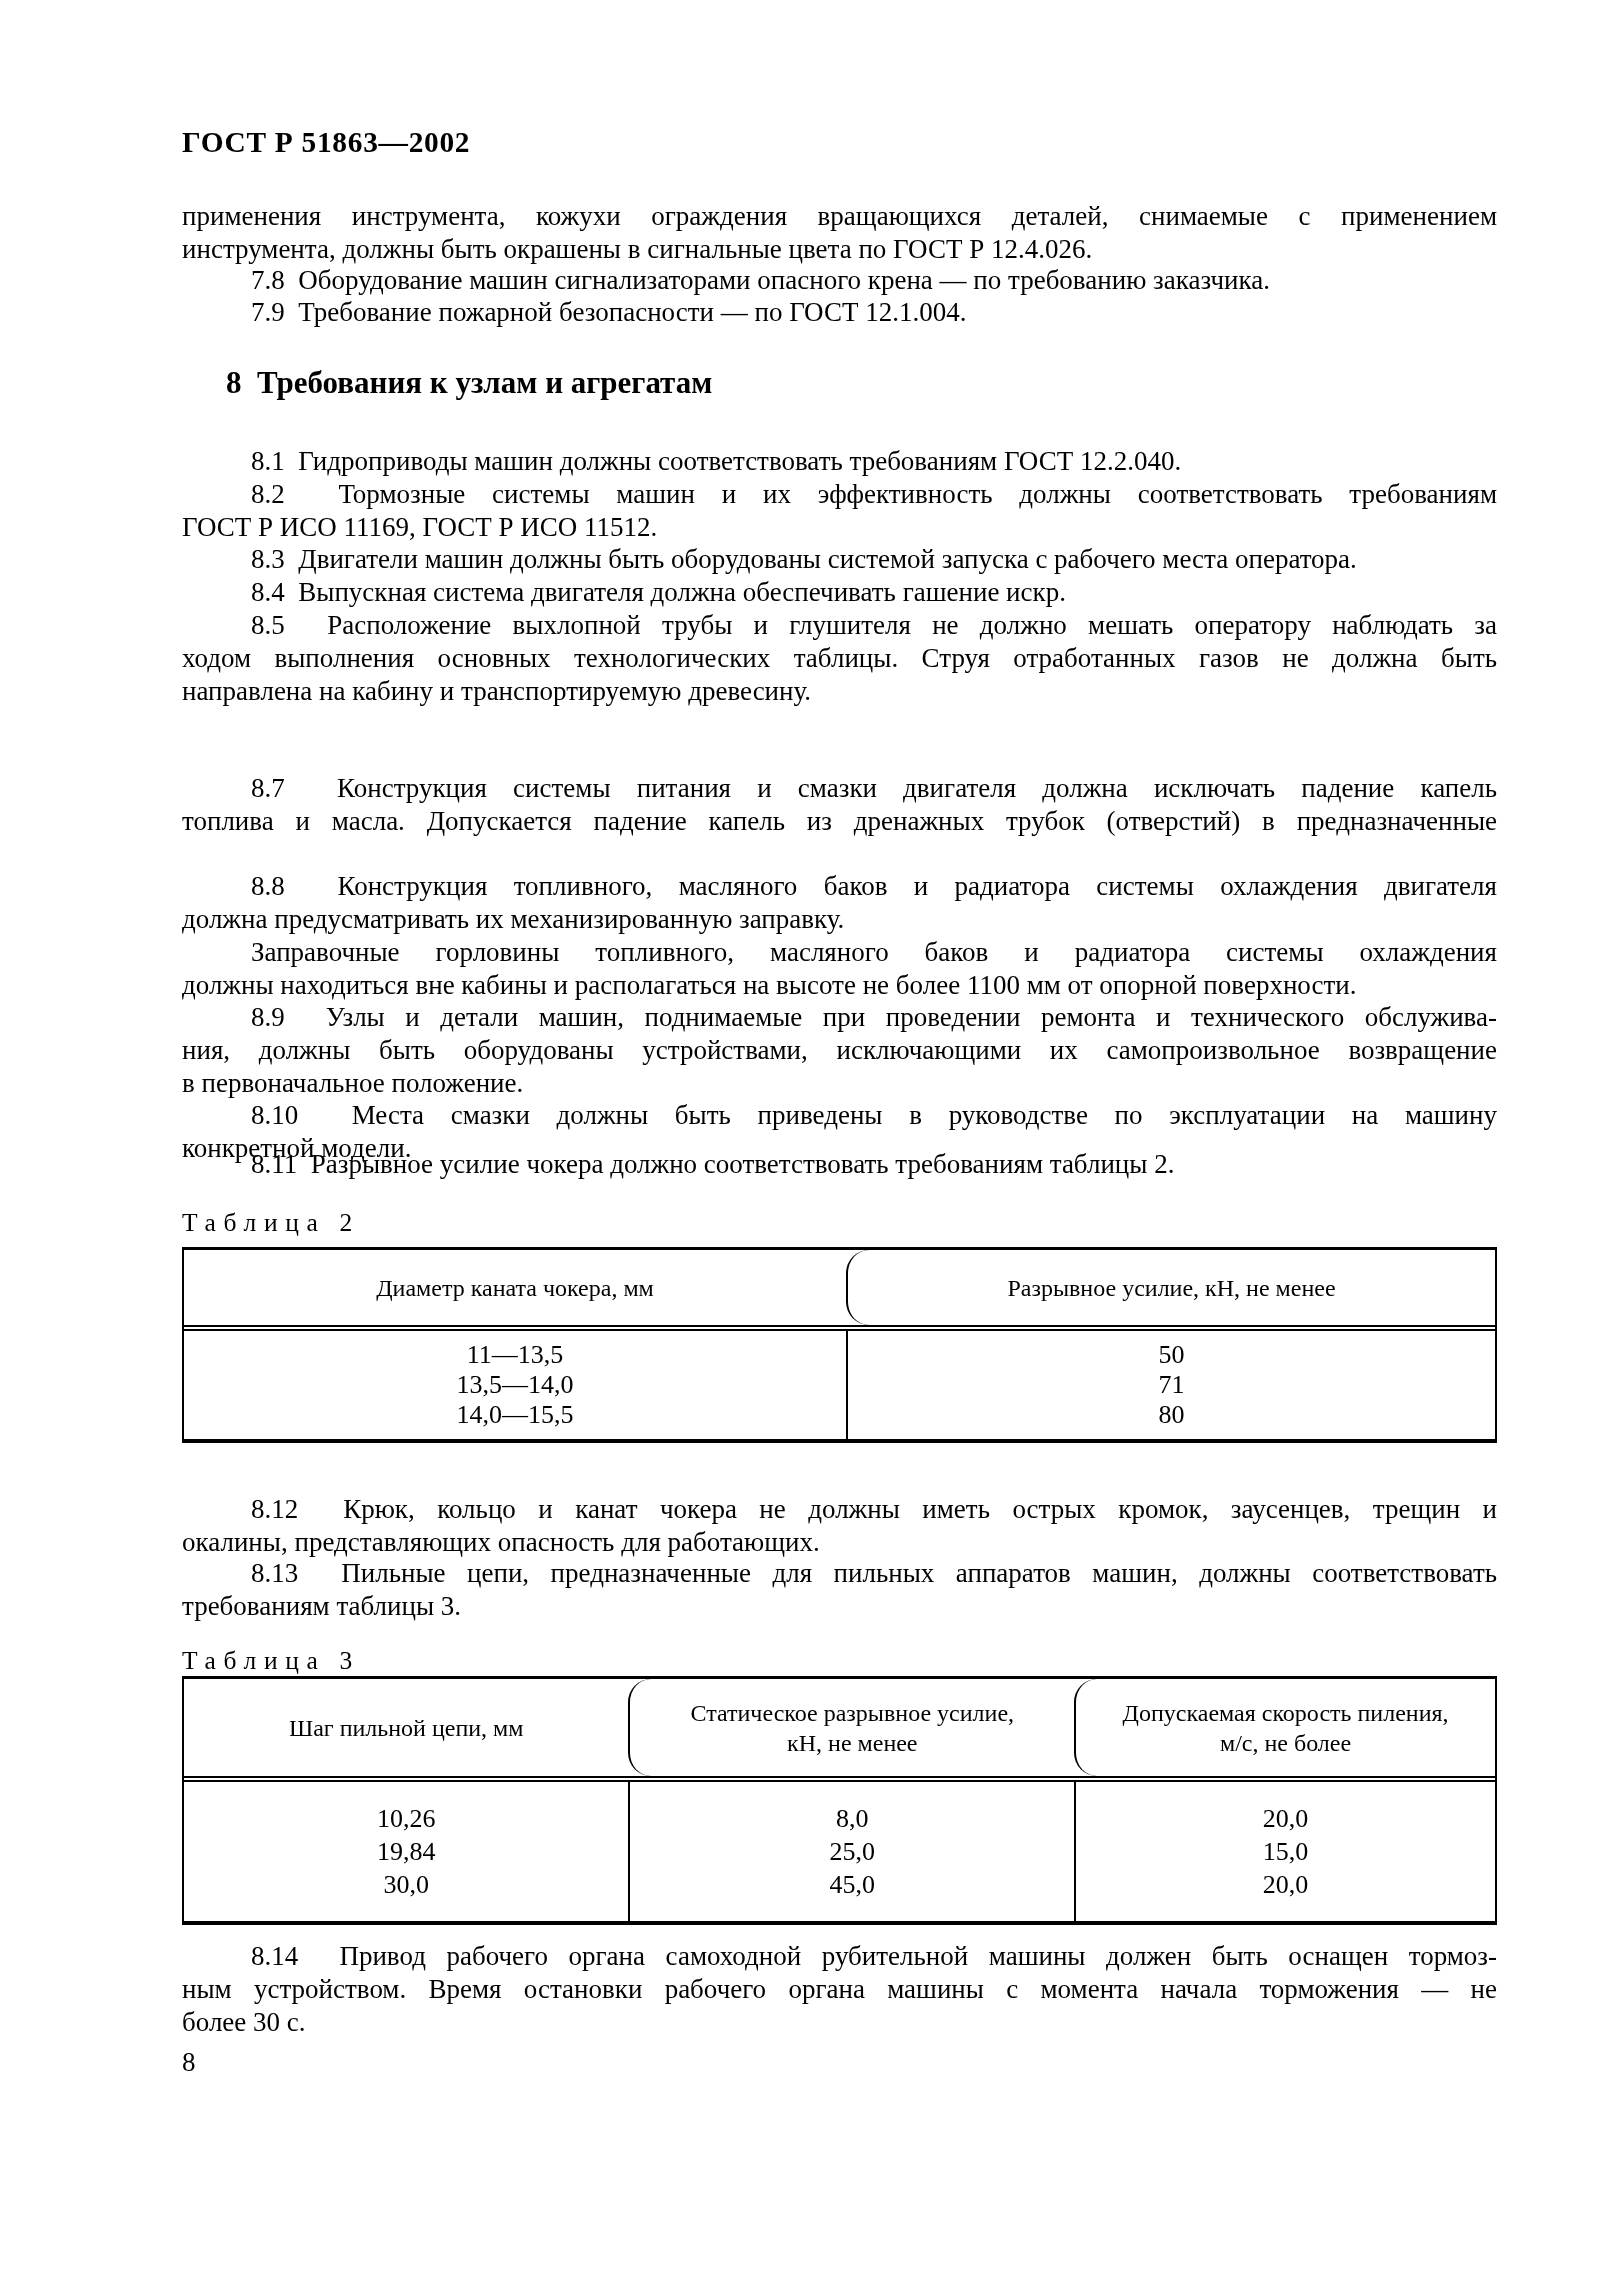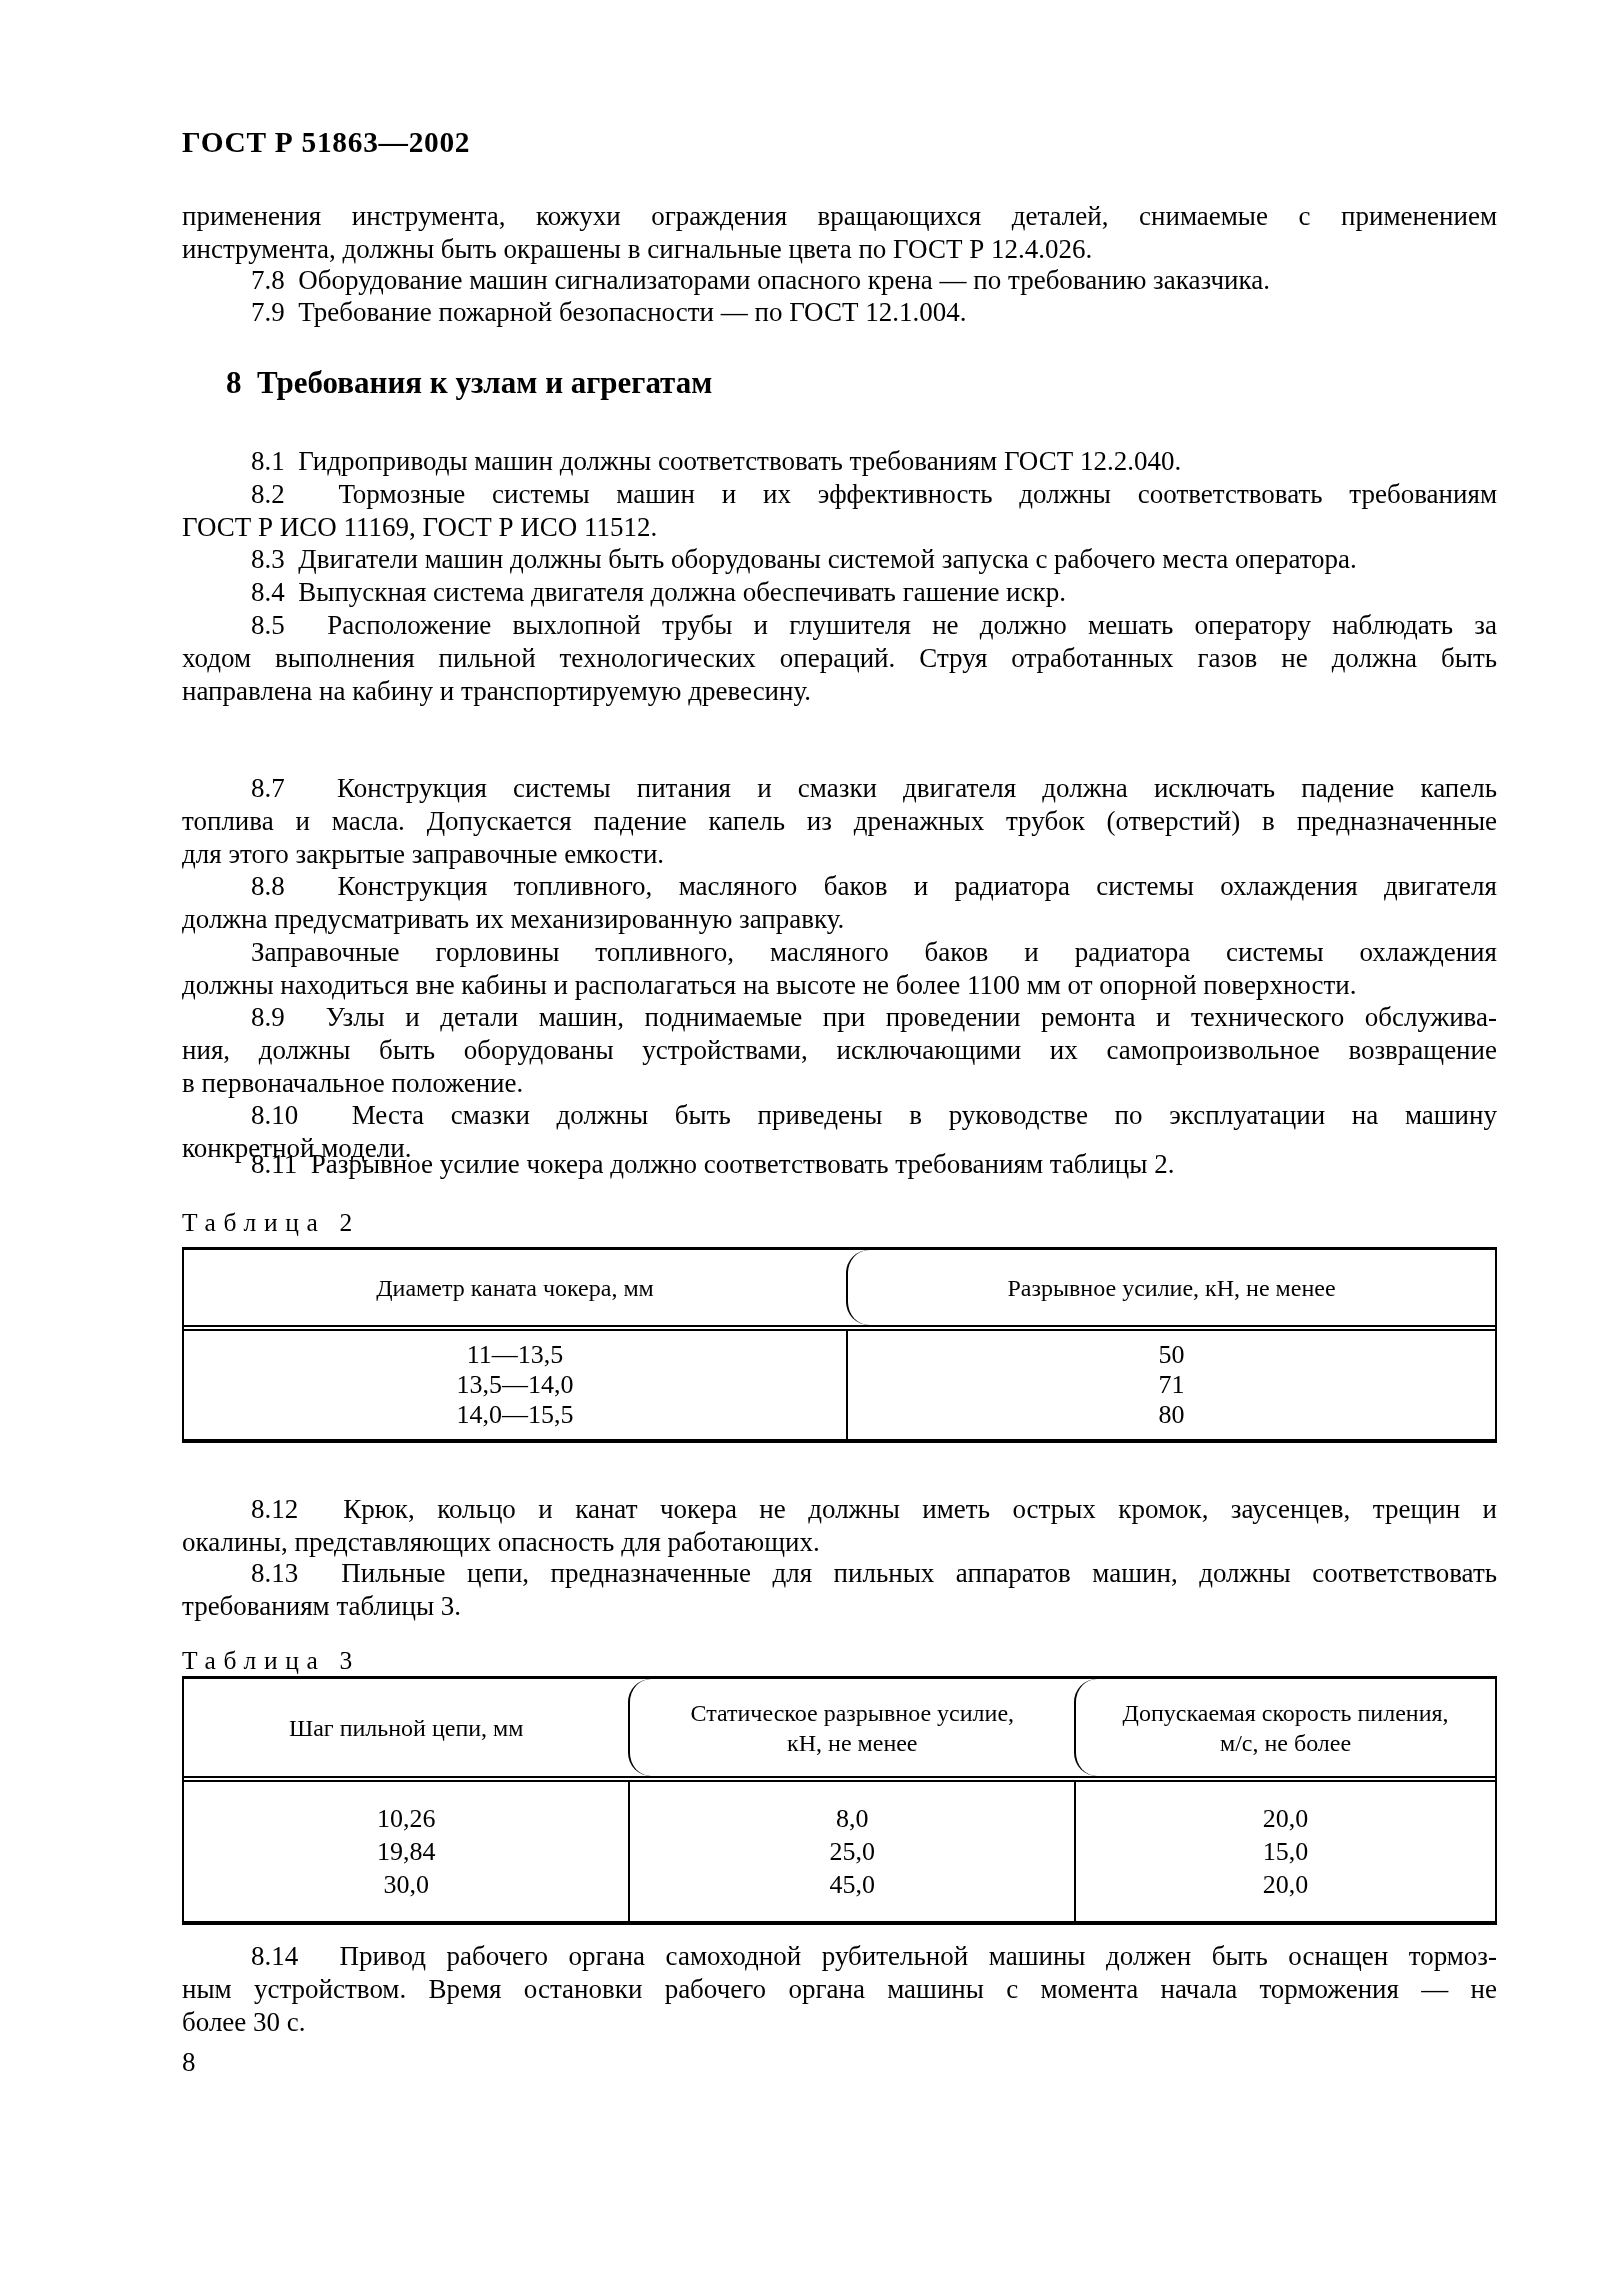--- a/index.html
+++ b/index.html
@@ -113,29 +113,28 @@
   <div class="abs body-text jl indent" style="top:543px">
       <div class="ln last">8.3&nbsp; Двигатели машин должны быть оборудованы системой запуска с рабочего места оператора.</div>
     </div>
 
   <div class="abs body-text jl indent" style="top:576px">
       <div class="ln last">8.4&nbsp; Выпускная система двигателя должна обеспечивать гашение искр.</div>
     </div>
 
   <div class="abs body-text jl indent" style="top:609px">
       <div class="ln">8.5&nbsp; Расположение выхлопной трубы и глушителя не должно мешать оператору наблюдать за</div>
-      <div class="ln">ходом выполнения пильной технологических операций. Струя отработанных газов не должна быть</div>
+      <div class="ln">ходом выполнения основных технологических таблицы. Струя отработанных газов не должна быть</div>
       <div class="ln last">направлена на кабину и транспортируемую древесину.</div>
     </div>
 
 
   <div class="abs body-text jl indent" style="top:772px">
       <div class="ln">8.7&nbsp; Конструкция системы питания и смазки двигателя должна исключать падение капель</div>
       <div class="ln">топлива и масла. Допускается падение капель из дренажных трубок (отверстий) в предназначенные</div>
-      <div class="ln last">для этого закрытые заправочные емкости.</div>
     </div>
 
   <div class="abs body-text jl indent" style="top:870px">
       <div class="ln">8.8&nbsp; Конструкция топливного, масляного баков и радиатора системы охлаждения двигателя</div>
       <div class="ln last">должна предусматривать их механизированную заправку.</div>
     </div>
 
   <div class="abs body-text jl indent" style="top:936px">
       <div class="ln">Заправочные горловины топливного, масляного баков и радиатора системы охлаждения</div>
       <div class="ln last">должны находиться вне кабины и располагаться на высоте не более 1100 мм от опорной поверхности.</div>

